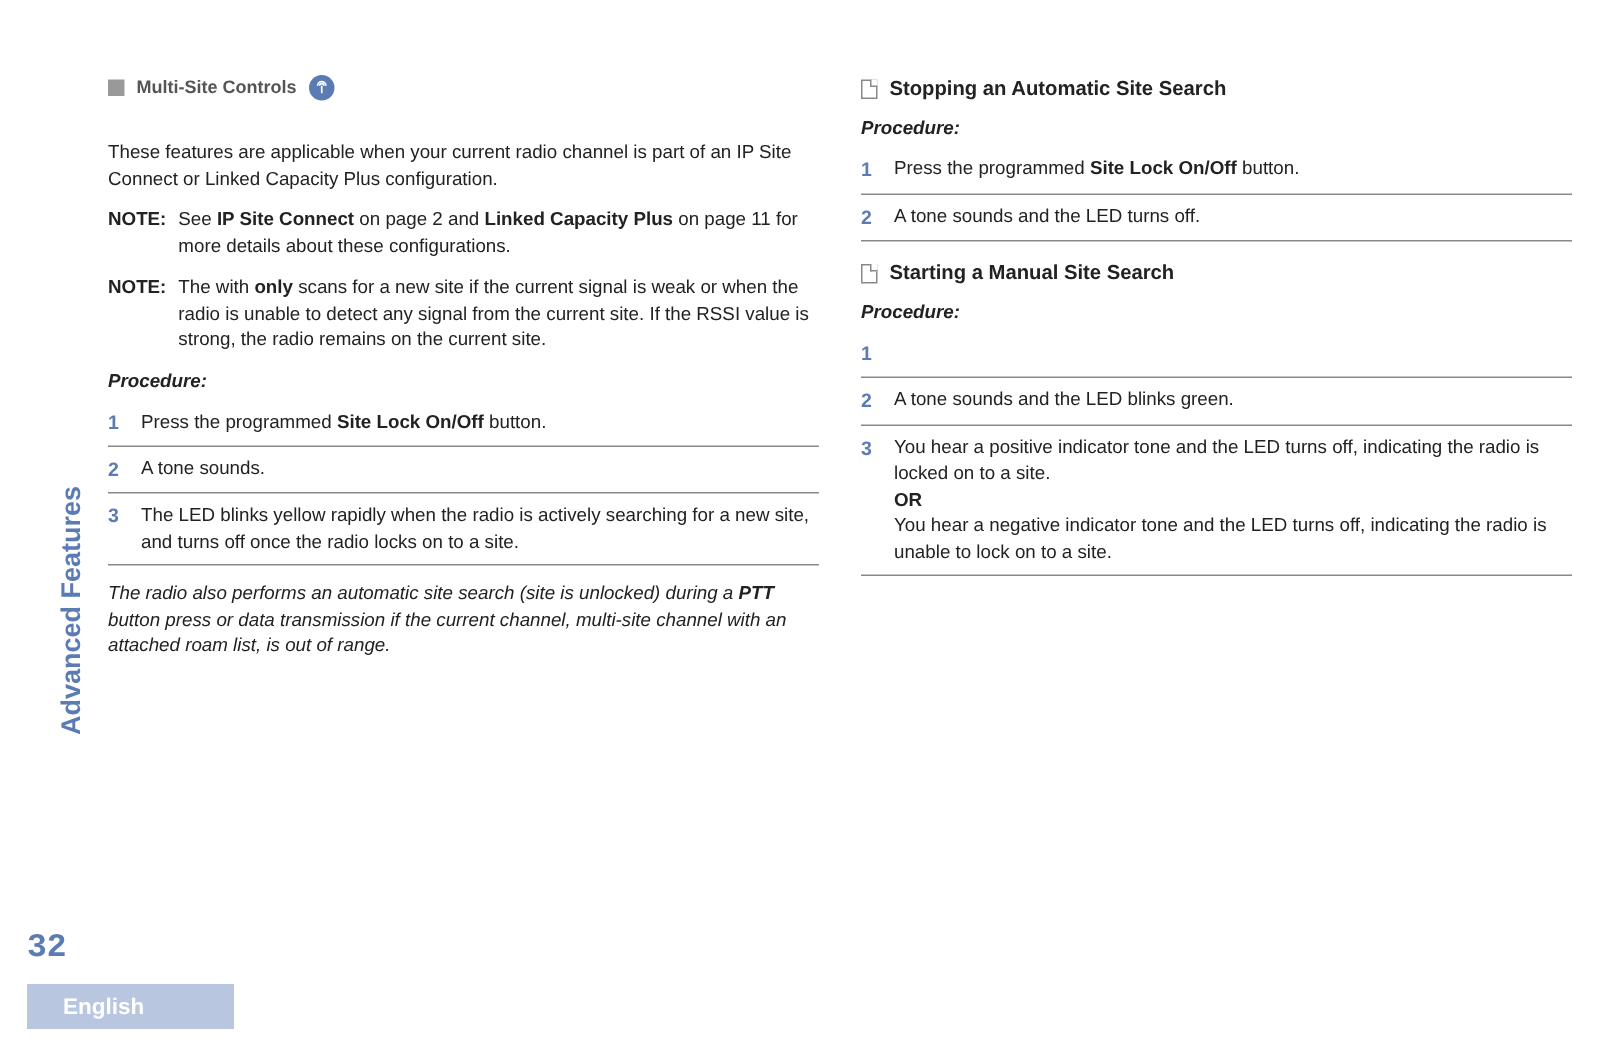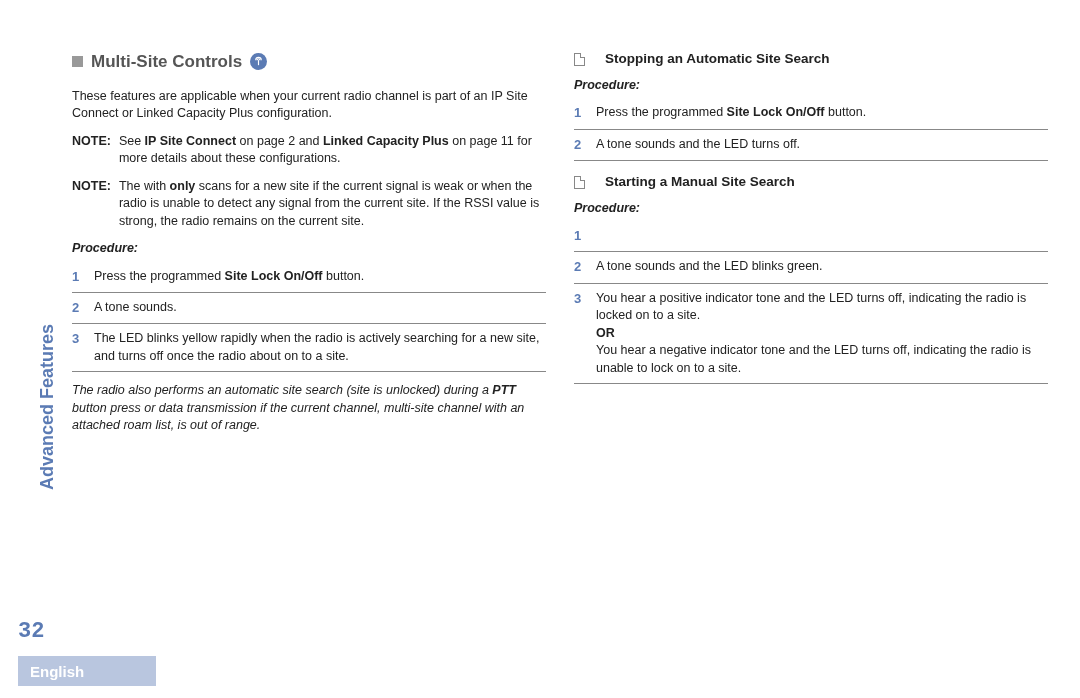--- a/index.html
+++ b/index.html
@@ -44,36 +44,36 @@
     left: 18px;
     bottom: 12px;
     width: 138px;
     height: 30px;
     background: #b9c6df;
     color: #fff;
     font-weight: bold;
     font-size: 15px;
     display: flex;
     align-items: center;
-    padding-left: 12px;
+    padding-left: 24px;
   }
   .content {
     margin-left: 40px;
     display: flex;
     gap: 28px;
   }
   .col {
     flex: 1;
     min-width: 0;
   }
   .main-heading {
-    font-size: 17px;
+    font-size: 12px;
     font-weight: bold;
     color: #555;
-    margin-bottom: 14px;
+    margin-bottom: 26px;
     display: flex;
     align-items: center;
     gap: 8px;
   }
   .bullet-square {
     width: 11px;
     height: 11px;
     background: #999;
     display: inline-block;
   }
@@ -94,21 +94,21 @@
     gap: 8px;
     margin-bottom: 10px;
   }
   .note-label { font-weight: bold; white-space: nowrap; }
   .sub-heading {
     font-size: 13.5px;
     font-weight: bold;
     margin: 12px 0 8px 0;
     display: flex;
     align-items: center;
-    gap: 20px;
+    gap: 8px;
   }
   .doc-icon {
     width: 11px;
     height: 13px;
     border: 1px solid #888;
     position: relative;
     display: inline-block;
     background: #fff;
   }
   .doc-icon::after {
@@ -193,21 +193,21 @@
         <span class="step-body">
           <span>Press the programmed </span><b>Site Lock On/Off</b><span> button.</span>
         </span>
       </div>
       <div class="step">
         <span class="step-num">2</span>
         <span class="step-body">A tone sounds.</span>
       </div>
       <div class="step">
         <span class="step-num">3</span>
-        <span class="step-body">The LED blinks yellow rapidly when the radio is actively searching for a new site, and turns off once the radio about on to a site.</span>
+        <span class="step-body">The LED blinks yellow rapidly when the radio is actively searching for a new site, and turns off once the radio locks on to a site.</span>
       </div>
 
       <p class="italic-block">
         <span>The radio also performs an automatic site search (site is unlocked) during a </span><b>PTT</b><span> button press or data transmission if the current channel, multi-site channel with an attached roam list, is out of range.</span>
       </p>
     </div>
 
     <div class="col">
       <div class="sub-heading" style="margin-top:0;">
         <span class="doc-icon"></span>

